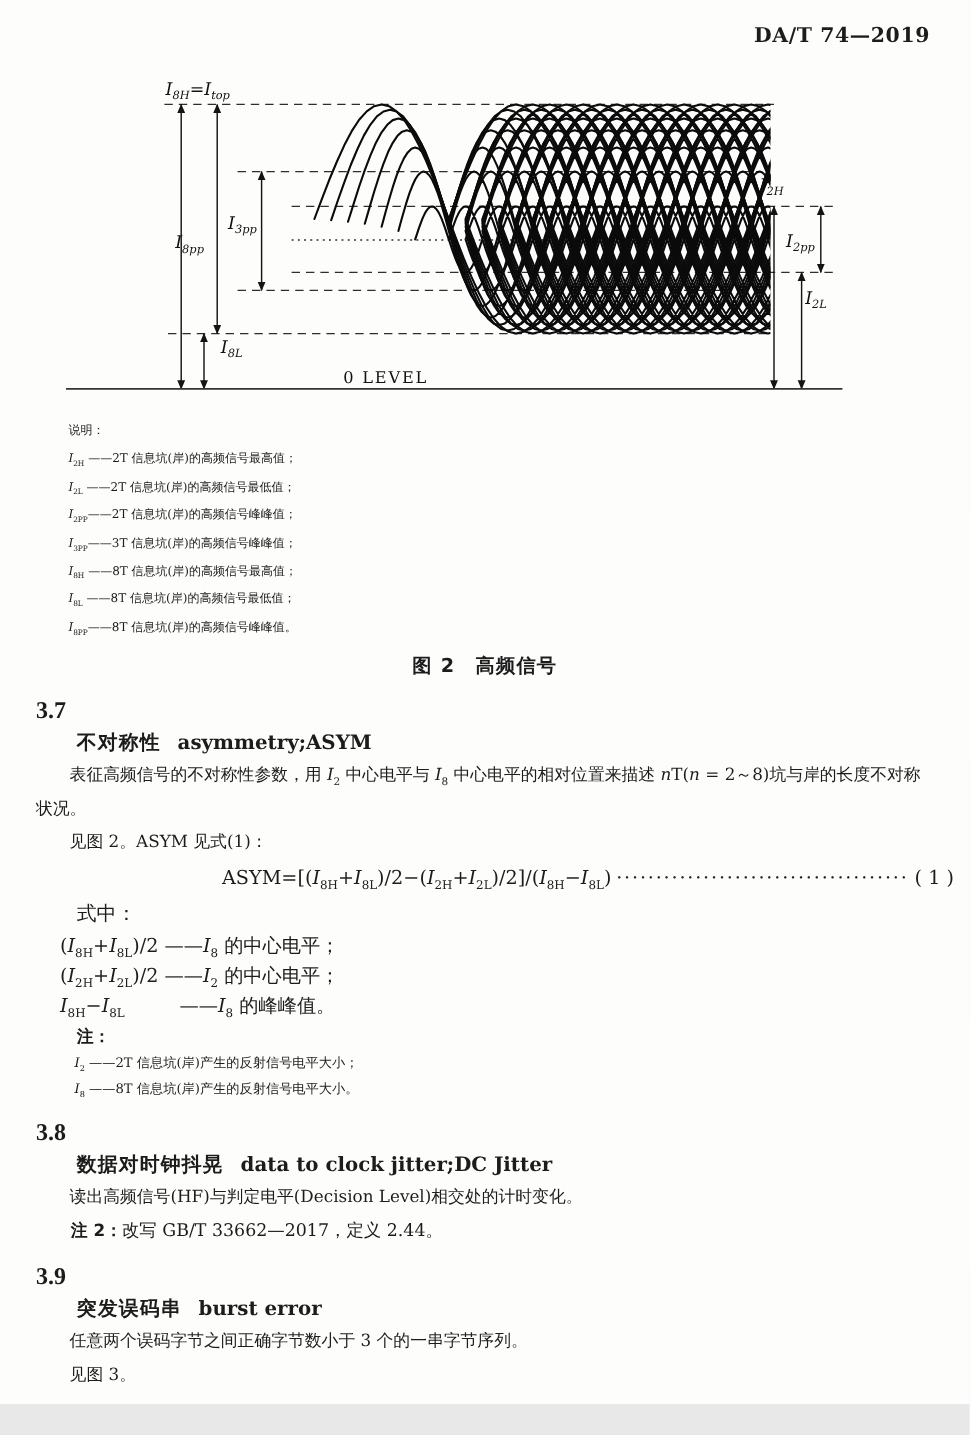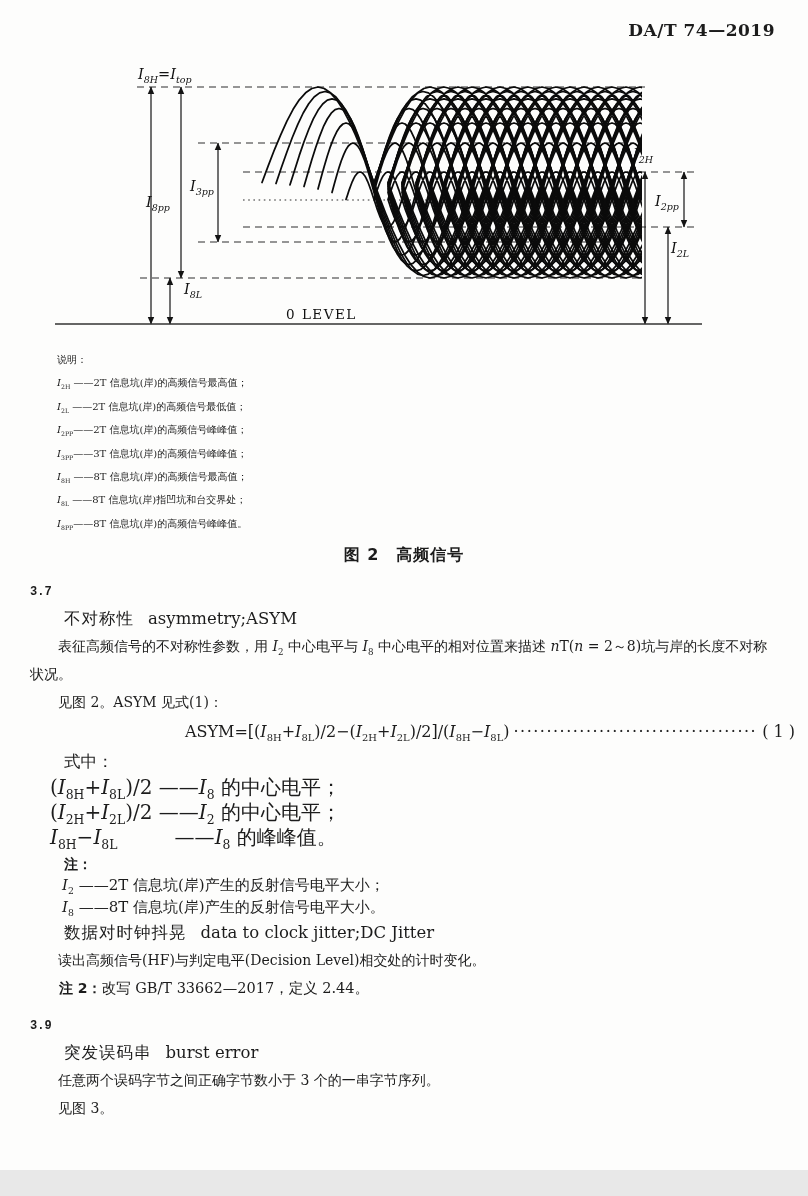--- a/index.html
+++ b/index.html
@@ -27,38 +27,38 @@
   .eyepath{stroke:#0b0b0b;stroke-width:1.75;fill:none;stroke-linecap:round;stroke-linejoin:round;}
   .figlab{font-family:"DejaVu Serif","Liberation Serif",serif;font-style:italic;font-size:14.5px;fill:#111;}
   .figzero{font-family:"DejaVu Serif","Liberation Serif",serif;font-size:13.5px;fill:#111;letter-spacing:1.5px;}
   .legend{margin:3px 0 0 57px;font-size:10px;line-height:23.4px;}
   .legend-intro{margin-left:0;}
   .caption{
     text-align:center;font-weight:700;font-size:16px;margin-top:10px;
     font-family:"DejaVu Sans","Liberation Sans",sans-serif;letter-spacing:1px;
   }
   .sec-num{
-    margin:15px 0 0 30px;font-weight:700;font-size:12px;line-height:23px;
-    font-family:Liberation Mono, monospace;
+    margin:15px 0 0 30px;font-weight:700;font-size:20px;line-height:23px;
+    font-family:Liberation Serif, serif;
   }
-  .term{margin:2px 0 0 64px;font-size:16.5px;font-weight:400;line-height:26px;}
+  .term{margin:2px 0 0 64px;font-size:16.5px;font-weight:700;line-height:26px;}
   .term-zh{font-family:"DejaVu Sans","Liberation Sans",sans-serif;letter-spacing:1px;}
   .term-en{margin-left:14px;font-family:"DejaVu Serif","Liberation Serif",serif;}
   .para{margin:0 28px 0 30px;text-indent:2em;font-size:14px;line-height:28px;}
   .formula-line{display:flex;align-items:center;margin:1px 13px 0 30px;font-size:16px;line-height:30px;white-space:nowrap;}
   .formula{margin-left:155px;}
   .dotlead{flex:1;overflow:hidden;white-space:nowrap;letter-spacing:1.5px;margin:0 4px;color:#222;}
   .eqnum{white-space:nowrap;}
   .where-label{margin:1px 0 0 64px;font-size:16.5px;line-height:27px;}
-  .where-item{margin-left:50px;font-size:20px;line-height:25px;}
+  .where-item{margin-left:50px;font-size:16px;line-height:25px;}
   .note-label{
     margin:4px 0 0 64px;font-size:14px;line-height:21px;font-weight:700;
     font-family:"DejaVu Sans","Liberation Sans",sans-serif;
   }
-  .note-item{margin-left:62px;font-size:15px;line-height:21.5px;}
+  .note-item{margin-left:62px;font-size:11px;line-height:21.5px;}
   .note-para{margin:3px 28px 0 30px;font-size:14.5px;line-height:23px;text-indent:2em;}
   .note-para .nlabel{font-weight:700;font-family:"DejaVu Sans","Liberation Sans",sans-serif;font-size:14px;}
   .it{font-family:"DejaVu Serif","Liberation Serif",serif;font-style:italic;}
   sub{font-size:0.62em;line-height:0;font-style:normal;}
 </style>
 </head>
 <body>
 
 <div class="page">
 
@@ -115,21 +115,21 @@
     <text id="fig-zero" class="figzero" x="286" y="319">0 LEVEL</text>
   </svg>
 
   <div class="legend">
     <div class="legend-intro">说明：</div>
     <div class="legend-item"><span class="it">I</span><sub>2H</sub><span> ——2T 信息坑(岸)的高频信号最高值；</span></div>
     <div class="legend-item"><span class="it">I</span><sub>2L</sub><span> ——2T 信息坑(岸)的高频信号最低值；</span></div>
     <div class="legend-item"><span class="it">I</span><sub>2PP</sub><span>——2T 信息坑(岸)的高频信号峰峰值；</span></div>
     <div class="legend-item"><span class="it">I</span><sub>3PP</sub><span>——3T 信息坑(岸)的高频信号峰峰值；</span></div>
     <div class="legend-item"><span class="it">I</span><sub>8H</sub><span> ——8T 信息坑(岸)的高频信号最高值；</span></div>
-    <div class="legend-item"><span class="it">I</span><sub>8L</sub><span> ——8T 信息坑(岸)指凹坑和台交界处；</span></div>
+    <div class="legend-item"><span class="it">I</span><sub>8L</sub><span> ——8T 信息坑(岸)的高频信号最低值；</span></div>
     <div class="legend-item"><span class="it">I</span><sub>8PP</sub><span>——8T 信息坑(岸)的高频信号峰峰值。</span></div>
   </div>
 
   <div class="caption">图 2　高频信号</div>
 
   <div class="sec-num">3.7</div>
   <div class="term">
     <span class="term-zh">不对称性</span><span class="term-en">asymmetry;ASYM</span>
   </div>
   <p class="para"><span>表征高频信号的不对称性参数，用 </span><span class="it">I</span><sub>2</sub><span> 中心电平与 </span><span class="it">I</span><sub>8</sub><span> 中心电平的相对位置来描述 </span><span class="it">n</span><span>T(</span><span class="it">n</span><span> = 2～8)坑与岸的长度不对称状况。</span></p>
@@ -140,20 +140,21 @@
     <span class="eqnum">( 1 )</span>
   </div>
   <div class="where-label">式中：</div>
   <div class="where-item"><span>(</span><span class="it">I</span><sub>8H</sub><span>+</span><span class="it">I</span><sub>8L</sub><span>)/2 ——</span><span class="it">I</span><sub>8</sub><span> 的中心电平；</span></div>
   <div class="where-item"><span>(</span><span class="it">I</span><sub>2H</sub><span>+</span><span class="it">I</span><sub>2L</sub><span>)/2 ——</span><span class="it">I</span><sub>2</sub><span> 的中心电平；</span></div>
   <div class="where-item"><span class="it">I</span><sub>8H</sub><span>−</span><span class="it">I</span><sub>8L</sub><span>&nbsp;&nbsp;&nbsp;&nbsp;&nbsp;&nbsp;&nbsp;&nbsp;&nbsp;——</span><span class="it">I</span><sub>8</sub><span> 的峰峰值。</span></div>
   <div class="note-label">注：</div>
   <div class="note-item"><span class="it">I</span><sub>2</sub><span> ——2T 信息坑(岸)产生的反射信号电平大小；</span></div>
   <div class="note-item"><span class="it">I</span><sub>8</sub><span> ——8T 信息坑(岸)产生的反射信号电平大小。</span></div>
 
+  <div class="sec-num">3.8</div>
   <div class="term">
     <span class="term-zh">数据对时钟抖晃</span><span class="term-en">data to clock jitter;DC Jitter</span>
   </div>
   <p class="para">读出高频信号(HF)与判定电平(Decision Level)相交处的计时变化。</p>
   <p class="note-para"><span class="nlabel">注 2：</span><span>改写 GB/T 33662—2017，定义 2.44。</span></p>
 
   <div class="sec-num">3.9</div>
   <div class="term">
     <span class="term-zh">突发误码串</span><span class="term-en">burst error</span>
   </div>

